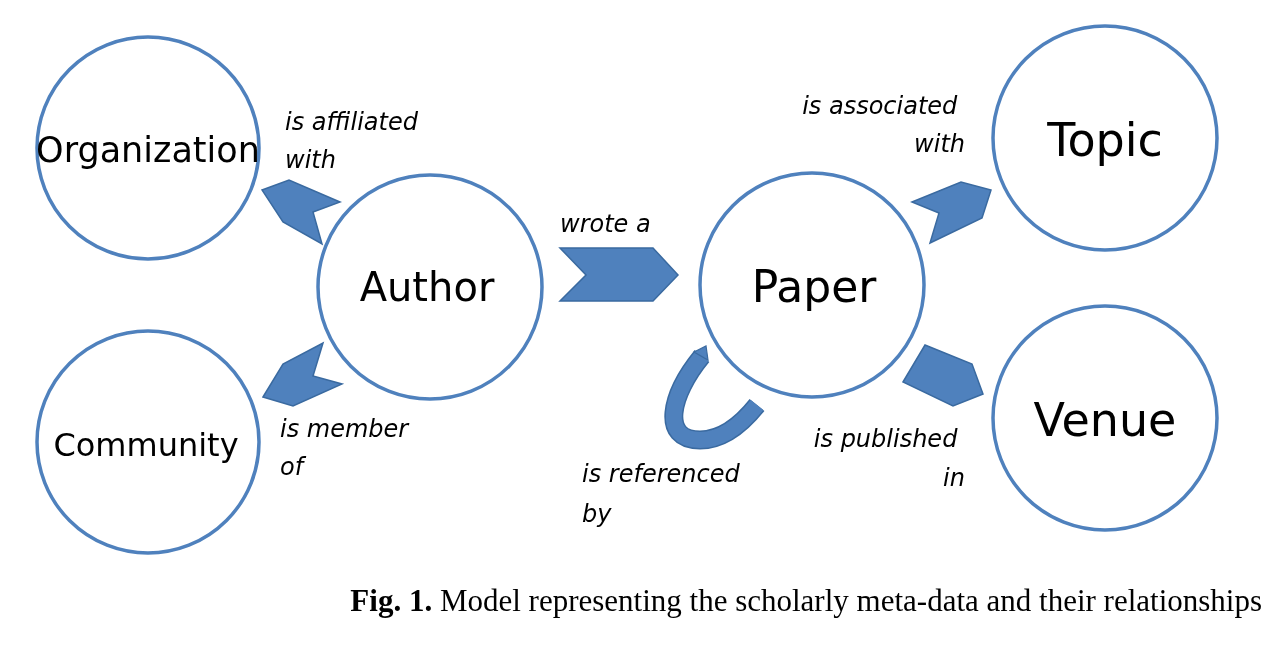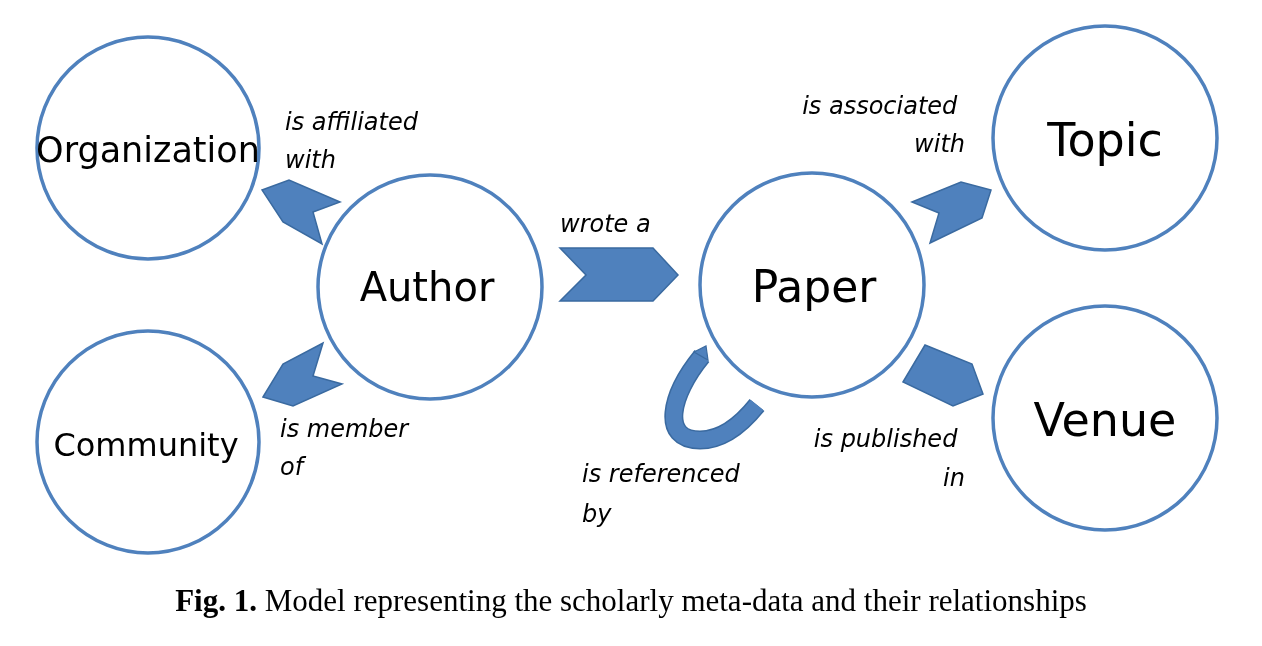--- a/index.html
+++ b/index.html
@@ -4,21 +4,21 @@
   <style>
     html, body { margin: 0; padding: 0; background: #ffffff; }
     body { width: 1262px; height: 646px; position: relative; overflow: hidden; }
     #diagram { position: absolute; left: 0; top: 0; width: 1262px; height: 570px; }
     .node-circle { fill: #ffffff; stroke: #4f81bd; stroke-width: 3.5; }
     .node-label { font-family: "DejaVu Sans", sans-serif; fill: #000000; text-anchor: middle; dominant-baseline: central; }
     .edge-shape { fill: #4f81bd; stroke: #3a6aa0; stroke-width: 1.5; stroke-linejoin: miter; }
     .edge-curve { fill: none; stroke: #3a6aa0; stroke-width: 19; stroke-linecap: butt; }
     .edge-curve-inner { fill: none; stroke: #4f81bd; stroke-width: 16; stroke-linecap: butt; }
     .edge-label { font-family: "DejaVu Sans", sans-serif; font-style: italic; font-size: 24px; fill: #000000; }
-    #caption { position: absolute; left: 0; top: 583px; width: 1262px; text-align: center;
+    #caption { position: absolute; left: 0; top: 583px; width: 1262px; text-align: right;
       font-family: "Liberation Serif", serif; font-size: 31px; color: #000; }
     #caption .fig-num { font-weight: bold; }
   </style>
 </head>
 <body>
 
 <svg id="diagram" xmlns="http://www.w3.org/2000/svg" viewBox="0 0 1262 570">
 
   <g>
     <circle class="node-circle" cx="148" cy="148" r="111"></circle>

